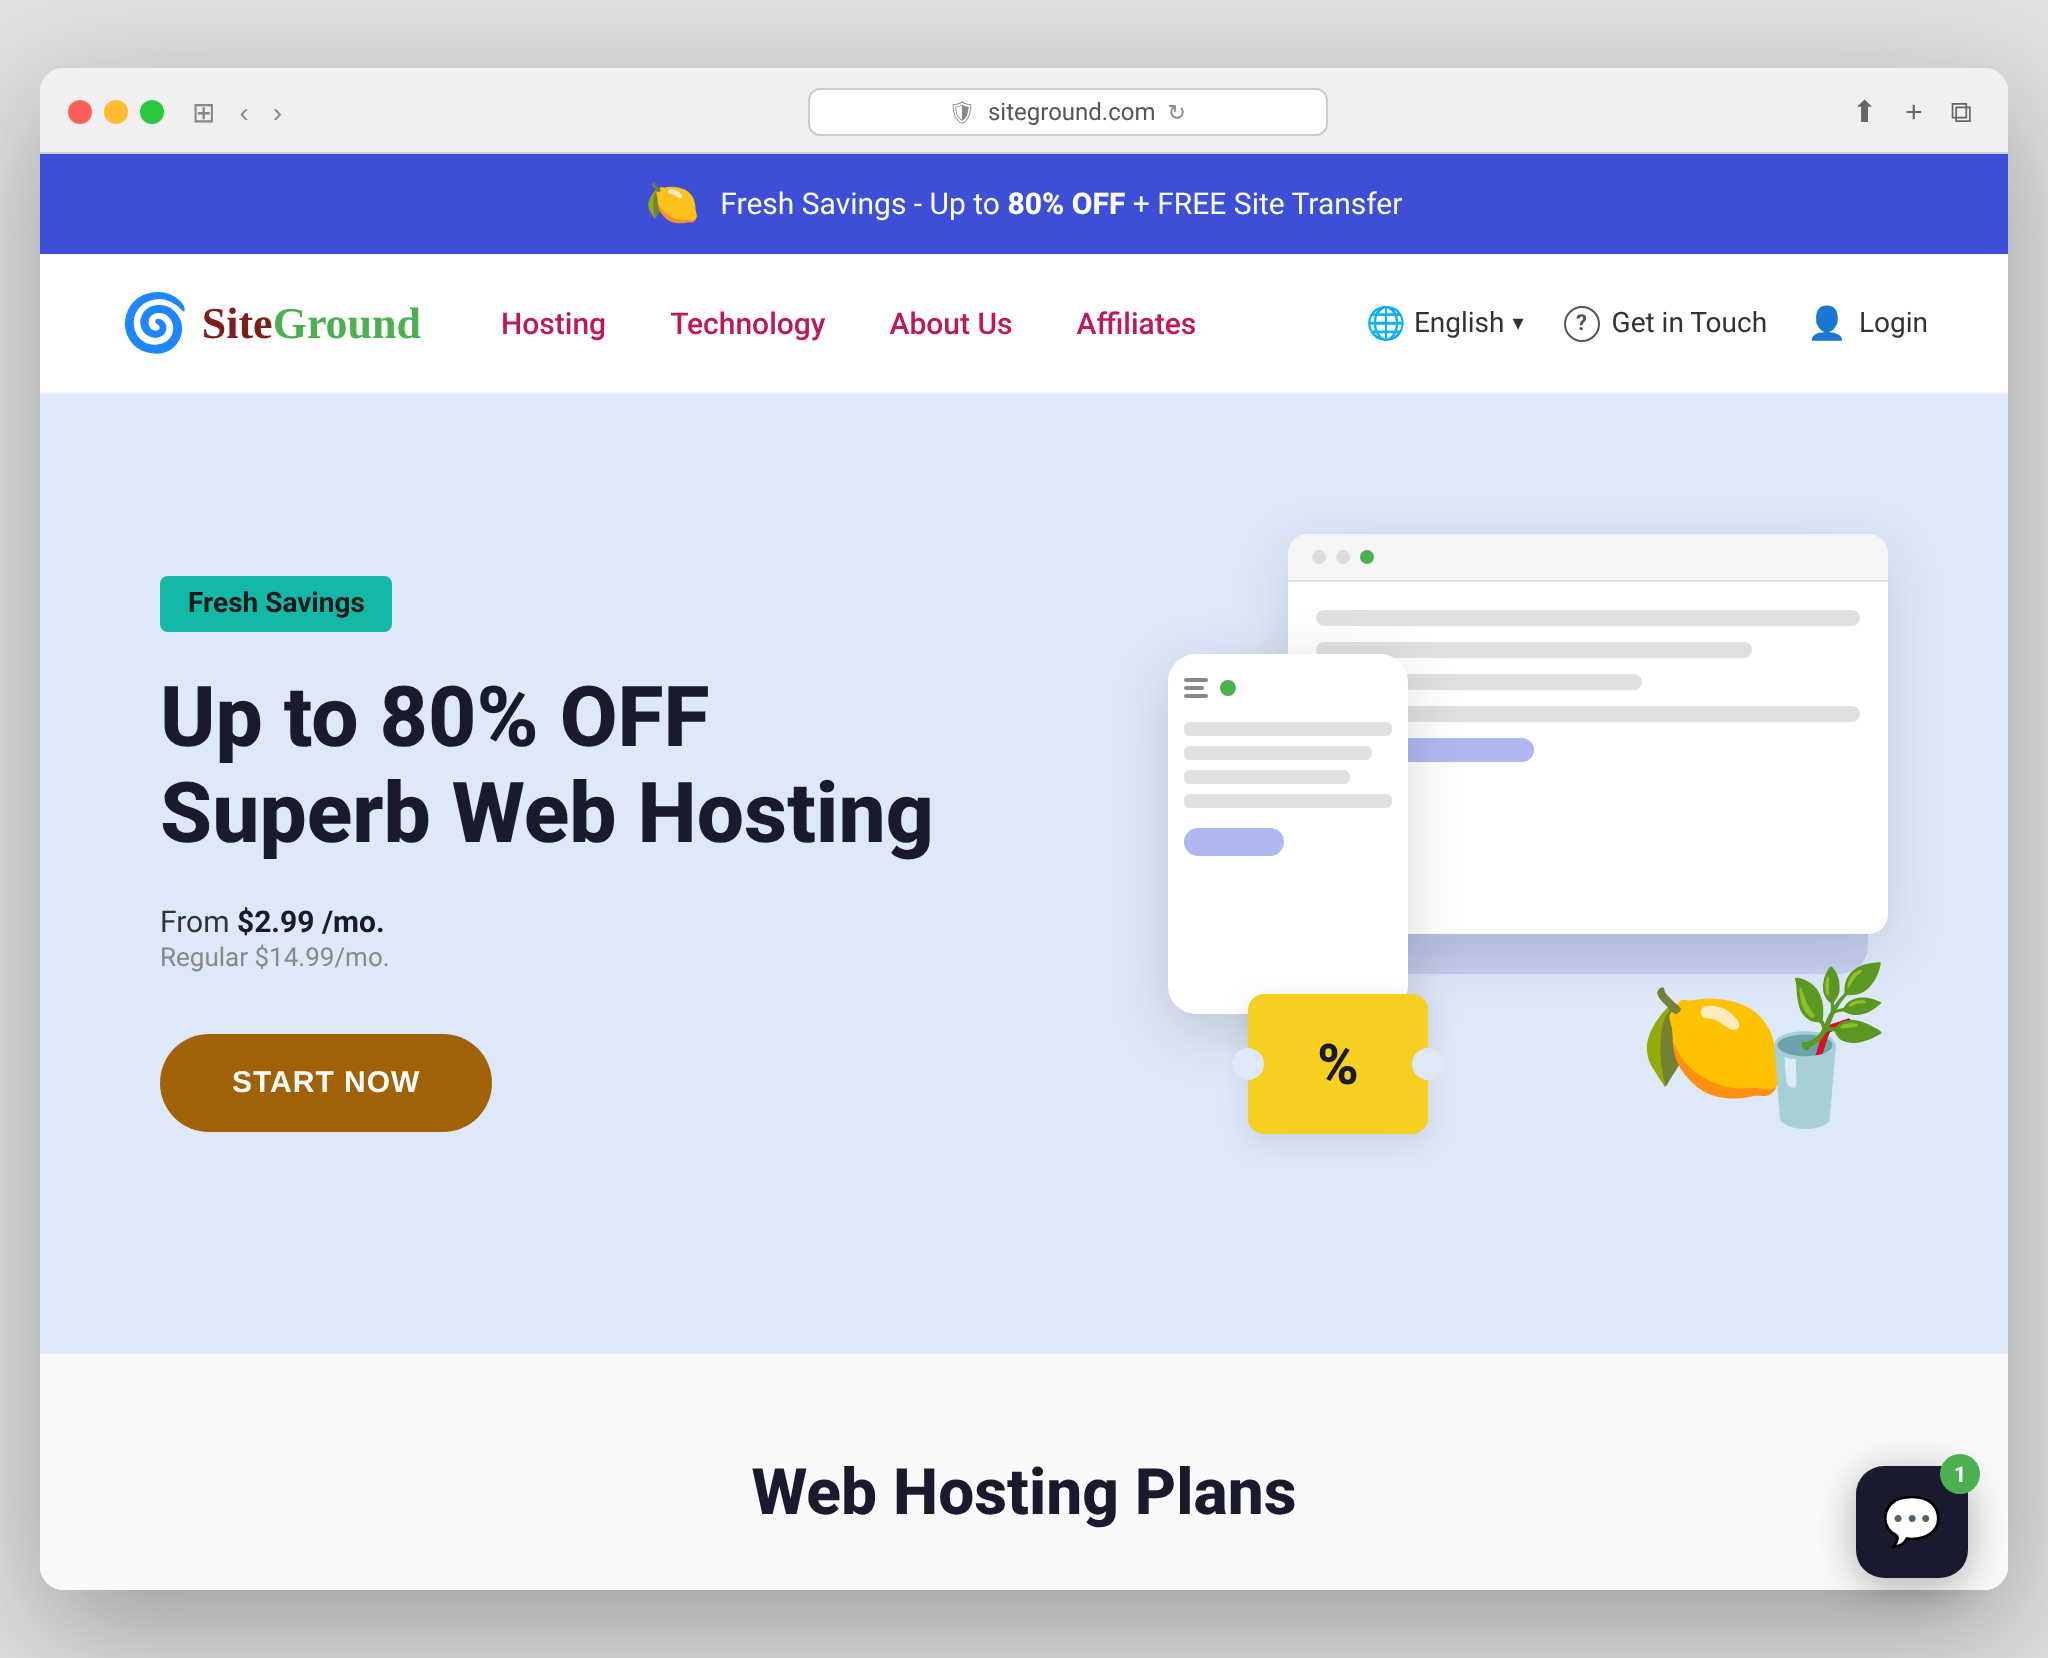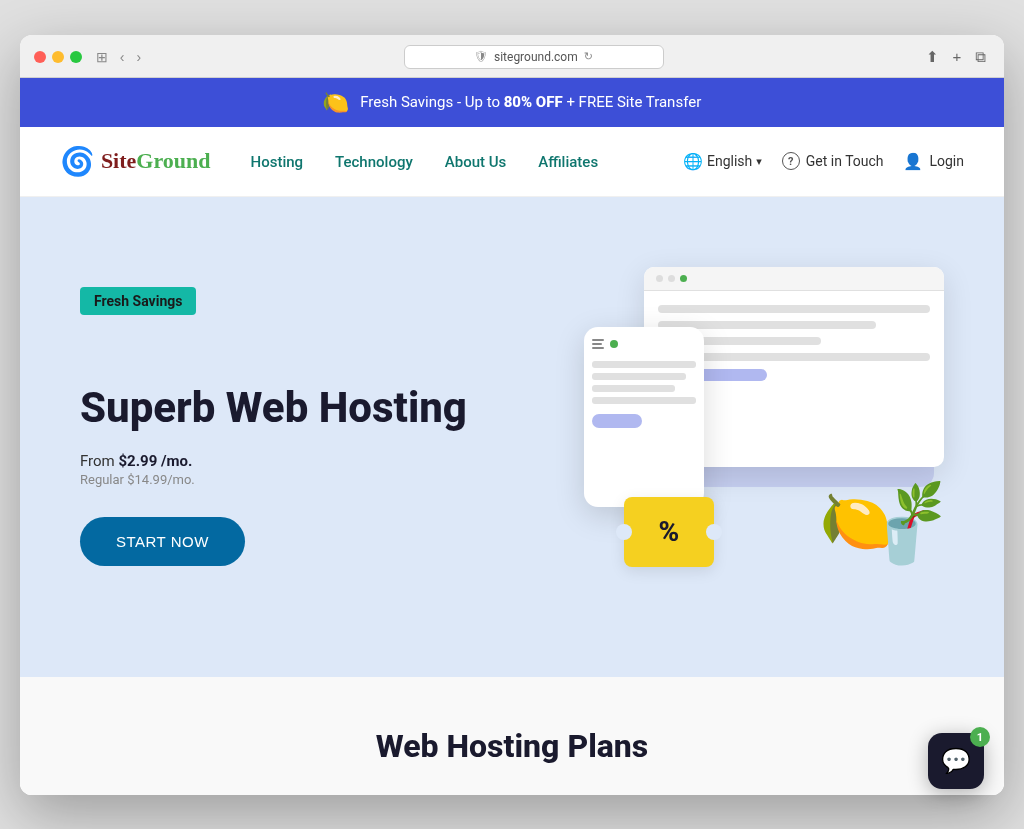--- a/index.html
+++ b/index.html
@@ -165,21 +165,21 @@
 
     .nav-links {
       display: flex;
       gap: 32px;
       list-style: none;
       flex: 1;
     }
 
     .nav-links a {
       text-decoration: none;
-      color: #0f766e;
+      color: #be185d;
       font-size: 15px;
       font-weight: 500;
     }
 
     .nav-right {
       display: flex;
       align-items: center;
       gap: 20px;
     }
 
@@ -263,24 +263,24 @@
       color: #1a1a2e;
     }
 
     .hero-pricing .regular {
       font-size: 13px;
       color: #888;
       margin-top: 2px;
     }
 
     .start-now-btn {
-      background: #0369a1;
+      background: #a16207;
       color: #fff;
       font-size: 15px;
-      font-weight: 400;
+      font-weight: 700;
       padding: 16px 36px;
       border-radius: 30px;
       border: none;
       cursor: pointer;
       letter-spacing: 0.5px;
       text-transform: uppercase;
     }
 
     
     .hero-illustration {
@@ -586,21 +586,21 @@
           <span class="nav-icon">👤</span>
           <span>Login</span>
         </a>
       </div>
     </nav>
 
     <section class="hero">
       <div class="hero-content">
         <div class="fresh-savings-badge">Fresh Savings</div>
         <h1 class="hero-title">
-          <br>
+          <span>Up to 80% OFF</span><br>
           <span>Superb Web Hosting</span>
         </h1>
         <div class="hero-pricing">
           <div class="from">
             <span>From </span><span class="price">$2.99 /mo.</span>
           </div>
           <div class="regular">Regular $14.99/mo.</div>
         </div>
         <button class="start-now-btn">START NOW</button>
       </div>

